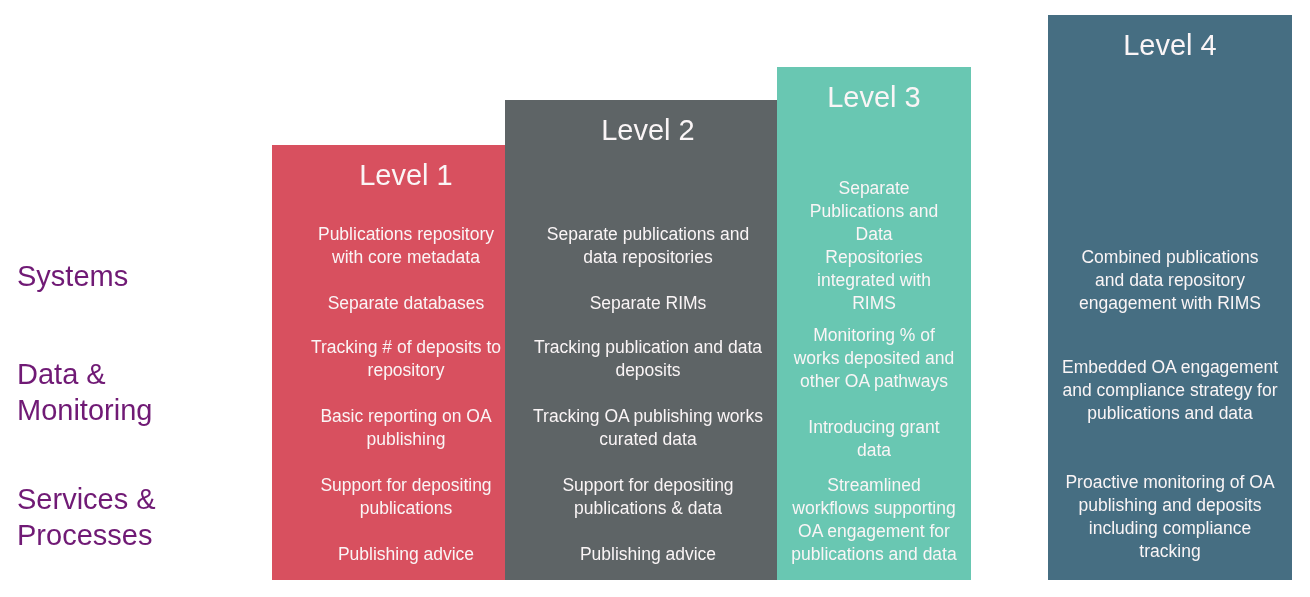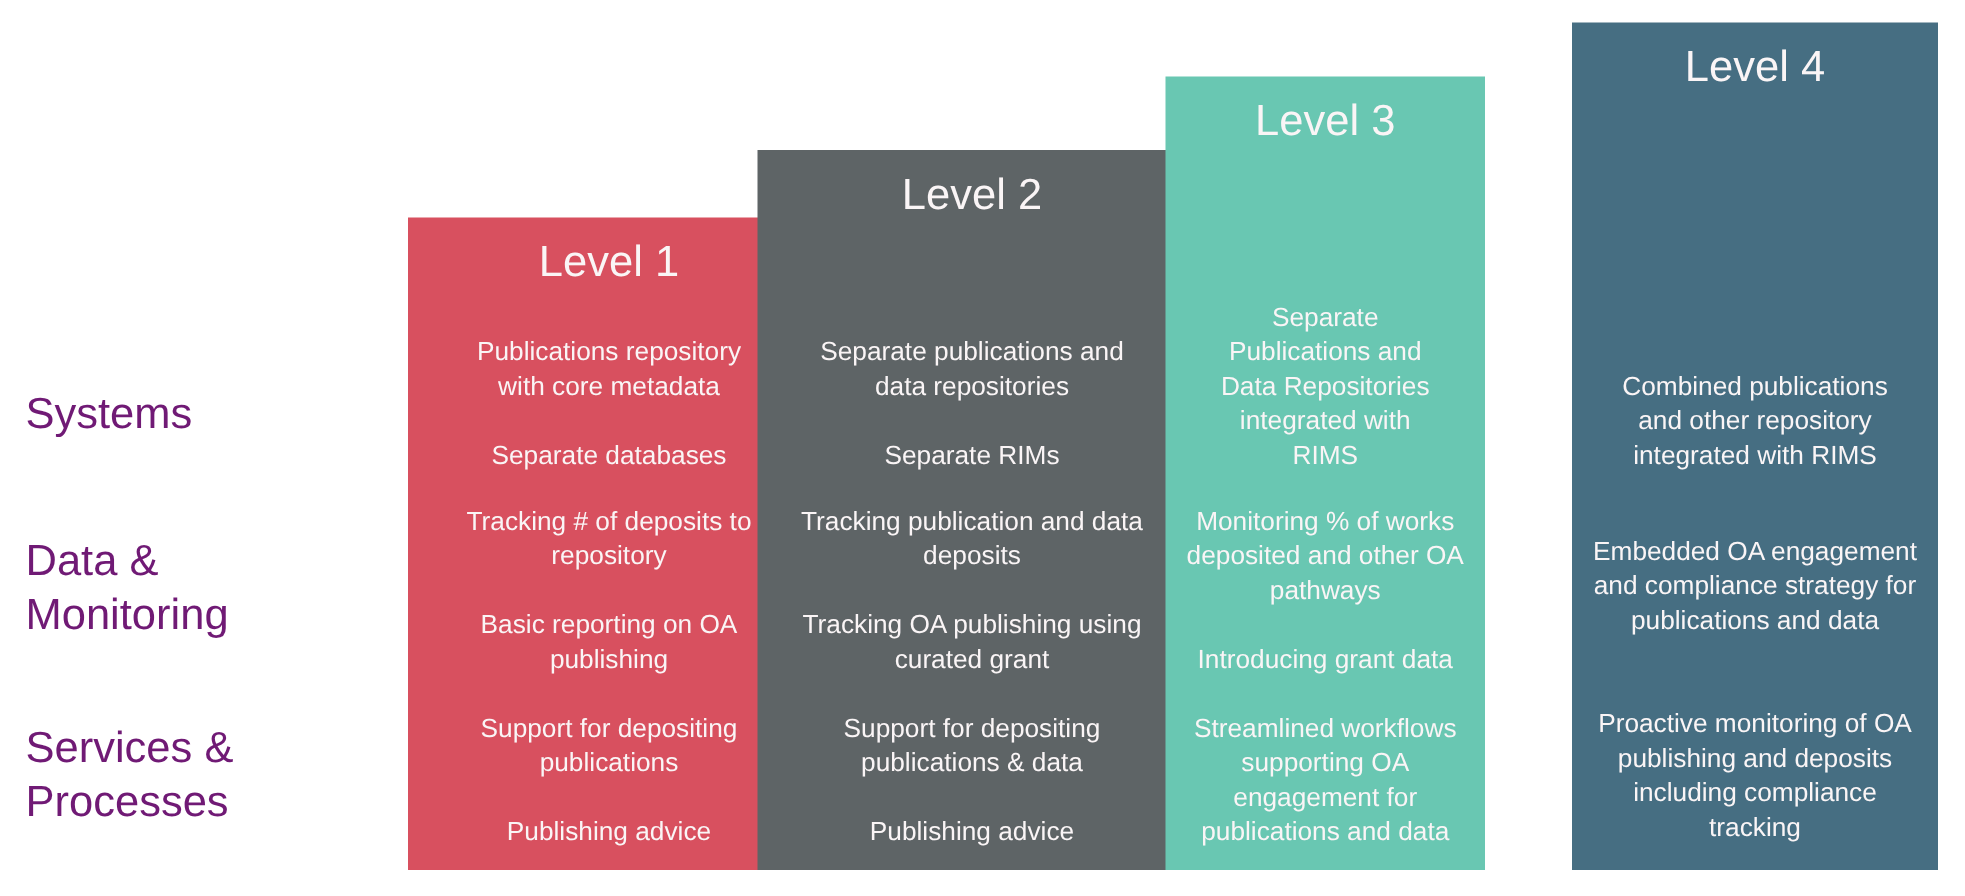--- a/index.html
+++ b/index.html
@@ -32,21 +32,21 @@
   
   .col {
     position: absolute;
     bottom: 17px;
     display: flex;
     flex-direction: column;
     color: #faf5f6;
   }
   .col-1 { left: 232px;  top: 145px; width: 268px; margin-left: 40px; }
   .col-2 { left: 505px;  top: 100px; width: 286px; }
-  .col-3 { left: 777px;  top: 51px;  width: 213px; }
+  .col-3 { left: 777px;  top: 67px;  width: 194px; }
   .col-4 { left: 1048px; top: 15px;  width: 244px; }
 
   .block {
     box-sizing: border-box;
     text-align: center;
   }
   .block.systems {
     flex: 1 1 auto;
     display: flex;
     flex-direction: column;
@@ -114,21 +114,21 @@
     <div class="block systems">
       <div class="level-title">Level 2</div>
       <div class="cell-text">
         <p>Separate publications and data repositories</p>
         <p>Separate RIMs</p>
       </div>
     </div>
     <div class="block data">
       <div class="cell-text">
         <p>Tracking publication and data deposits</p>
-        <p>Tracking OA publishing using curated grant</p>
+        <p>Tracking OA publishing works curated data</p>
       </div>
     </div>
     <div class="block services">
       <div class="cell-text">
         <p>Support for depositing publications &amp; data</p>
         <p>Publishing advice</p>
       </div>
     </div>
   </div>
 
@@ -149,21 +149,21 @@
       <div class="cell-text">
         <p>Streamlined workflows supporting OA engagement for publications and data</p>
       </div>
     </div>
   </div>
 
   <div class="col col-4" style="background: rgb(70, 110, 130);">
     <div class="block systems">
       <div class="level-title">Level 4</div>
       <div class="cell-text">
-        <p>Combined publications and other repository integrated with RIMS</p>
+        <p>Combined publications and data repository engagement with RIMS</p>
       </div>
     </div>
     <div class="block services">
       <div class="cell-text">
         <p>Embedded OA engagement and compliance strategy for publications and data</p>
       </div>
     </div>
     <div class="block data">
       <div class="cell-text">
         <p>Proactive monitoring of OA publishing and deposits including compliance tracking</p>

